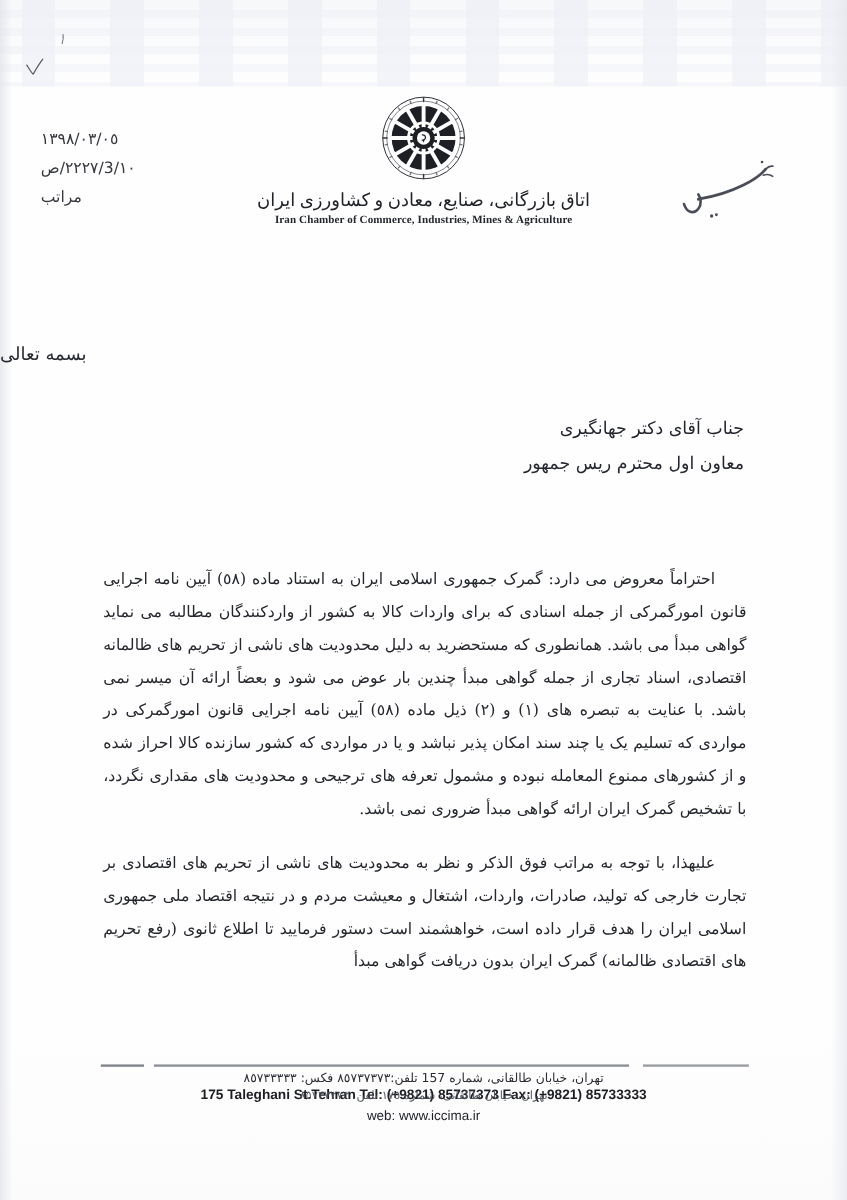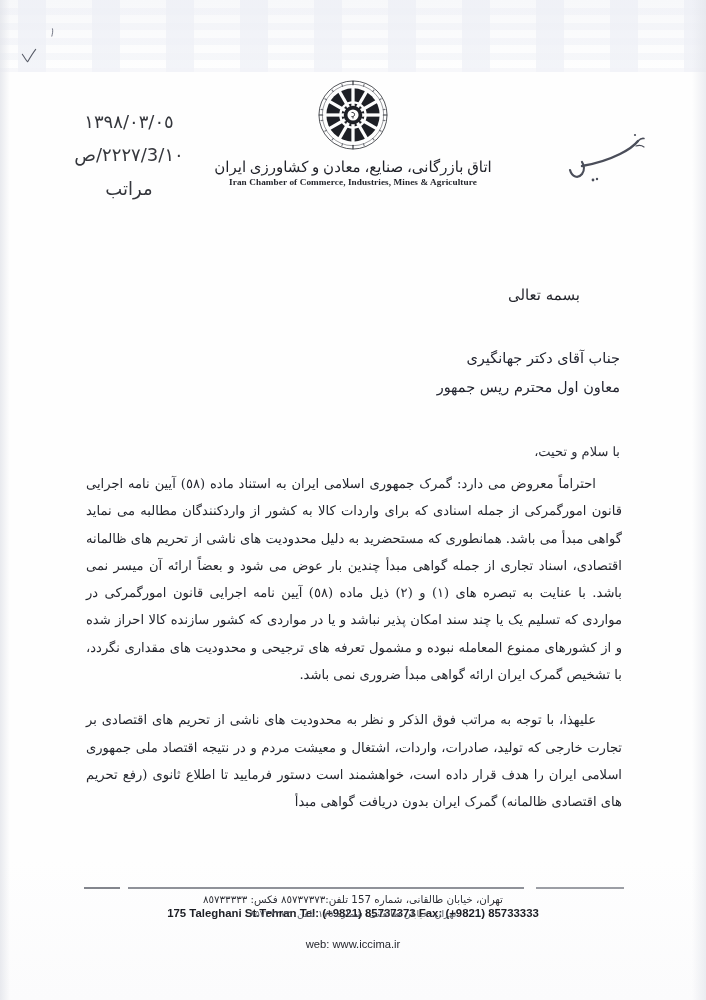--- a/index.html
+++ b/index.html
@@ -75,23 +75,23 @@
     width: 16px; height: 16px;
     color: #585c68;
   }
 
   
   .ref-block {
     position: absolute;
     left: 34px;
     top: 105px;
     width: 190px;
-    text-align: center;
+    text-align: left;
     line-height: 1.85;
-    font-size: 18px;
+    font-size: 13px;
     color: #35373d;
     letter-spacing: 0.3px;
   }
   .ref-block div { white-space: nowrap; }
 
   
   .letterhead {
     position: absolute;
     left: 0;
     top: 78px;
@@ -126,24 +126,24 @@
     top: 126px;
     width: 120px;
     height: 64px;
     color: #3b3f4c;
     opacity: 0.92;
   }
 
   
   .invocation {
     position: absolute;
-    left: 16px;
+    left: 0;
     top: 286px;
     width: 564px;
-    text-align: right;
+    text-align: left;
     font-size: 15px;
     color: #26282f;
     font-family: "DejaVu Serif", serif;
   }
 
   
   .addressee {
     position: absolute;
     right: 86px;
     top: 344px;
@@ -240,21 +240,21 @@
     color: #4a4d57;
     direction: rtl;
     opacity: 0.92;
     white-space: nowrap;
   }
   .footer-web {
     font-family: "Liberation Sans", sans-serif;
     font-size: 11.2px;
     color: #1f2128;
     direction: ltr;
-    margin-top: 14px;
+    margin-top: 0;
   }
 </style>
 </head>
 <body>
 
 <div class="page">
 
   <div class="scan-noise"></div>
   <div class="edge-shade-left"></div>
   <div class="edge-shade-right"></div>
@@ -343,21 +343,20 @@
     <circle cx="79" cy="9" r="1.1" fill="currentColor"></circle>
   </svg>
 
   <div class="invocation">بسمه تعالی</div>
 
   <div class="addressee">
     <div>جناب آقای دکتر جهانگیری</div>
     <div>معاون اول محترم ریس جمهور</div>
   </div>
 
-  <div class="salutation">با سلام و تحیت،</div>
 
   <div class="body-wrap">
     <p class="para">احتراماً معروض می دارد: گمرک جمهوری اسلامی ایران به استناد ماده (٥٨) آیین نامه اجرایی قانون امورگمرکی از جمله اسنادی که برای واردات کالا به کشور از واردکنندگان مطالبه می نماید گواهی مبدأ می باشد. همانطوری که مستحضرید به دلیل محدودیت های ناشی از تحریم های ظالمانه اقتصادی، اسناد تجاری از جمله گواهی مبدأ چندین بار عوض می شود و بعضاً ارائه آن میسر نمی باشد. با عنایت به تبصره های (١) و (٢) ذیل ماده (٥٨) آیین نامه اجرایی قانون امورگمرکی در مواردی که تسلیم یک یا چند سند امکان پذیر نباشد و یا در مواردی که کشور سازنده کالا احراز شده و از کشورهای ممنوع المعامله نبوده و مشمول تعرفه های ترجیحی و محدودیت های مقداری نگردد، با تشخیص گمرک ایران ارائه گواهی مبدأ ضروری نمی باشد.</p>
     <p class="para">علیهذا، با توجه به مراتب فوق الذکر و نظر به محدودیت های ناشی از تحریم های اقتصادی بر تجارت خارجی که تولید، صادرات، واردات، اشتغال و معیشت مردم و در نتیجه اقتصاد ملی جمهوری اسلامی ایران را هدف قرار داده است، خواهشمند است دستور فرمایید تا اطلاع ثانوی (رفع تحریم های اقتصادی ظالمانه) گمرک ایران بدون دریافت گواهی مبدأ</p>
   </div>
 
   <div class="footer-rule"></div>
 
   <div class="footer">
     <div class="footer-fa">تهران، خیابان طالقانی، شماره 157    تلفن:٨٥٧٣٧٣٧٣    فکس: ٨٥٧٣٣٣٣٣</div>

